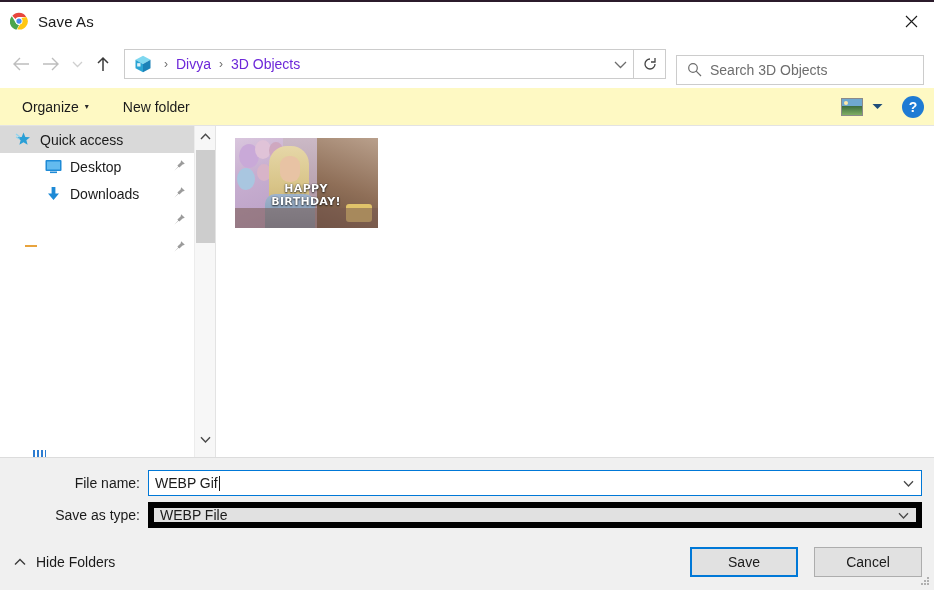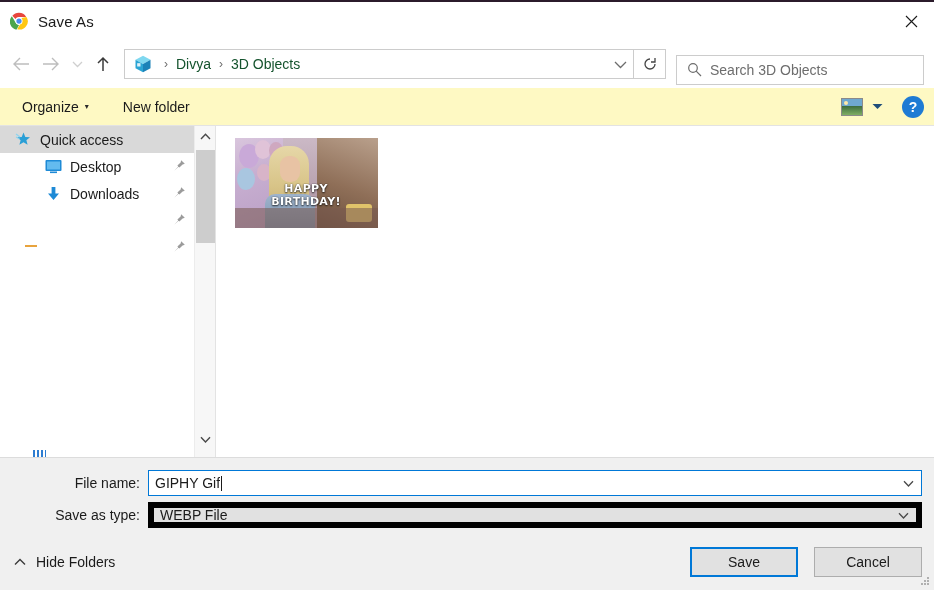--- a/index.html
+++ b/index.html
@@ -100,21 +100,21 @@
     flex: 0 0 auto;
   }
   .crumb-sep {
     color: #6d6d6d;
     font-size: 12px;
     padding: 0 5px;
     flex: 0 0 auto;
   }
   .crumb {
     font-size: 14px;
-    color: #14532d;
+    color: #6d28d9;
     white-space: nowrap;
     padding: 2px 3px;
     cursor: default;
     text-align: right;
   }
   .crumb-spacer { flex: 1 1 auto; }
   .crumb-chevron {
     width: 26px;
     display: flex;
     align-items: center;
@@ -781,21 +781,21 @@
           </div>
         </div>
       </div>
     </div>
   </div>
 
   <div class="form-area">
     <div class="form-row">
       <div class="form-label">File name:</div>
       <div class="combo filename">
-        <span class="combo-value">GIPHY Gif</span>
+        <span class="combo-value">WEBP Gif</span>
         <span class="caret-bar"></span>
         <span class="combo-arrow">
           <svg width="11" height="7" viewBox="0 0 11 7">
             <path d="M1 1.2 L5.5 6 L10 1.2" stroke="#4a4a4a" stroke-width="1.3" fill="none"></path>
           </svg>
         </span>
       </div>
     </div>
     <div class="form-row">
       <div class="form-label">Save as type:</div>

